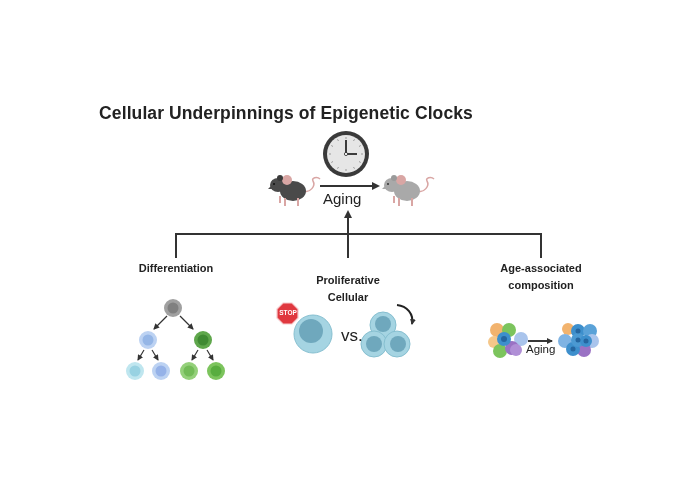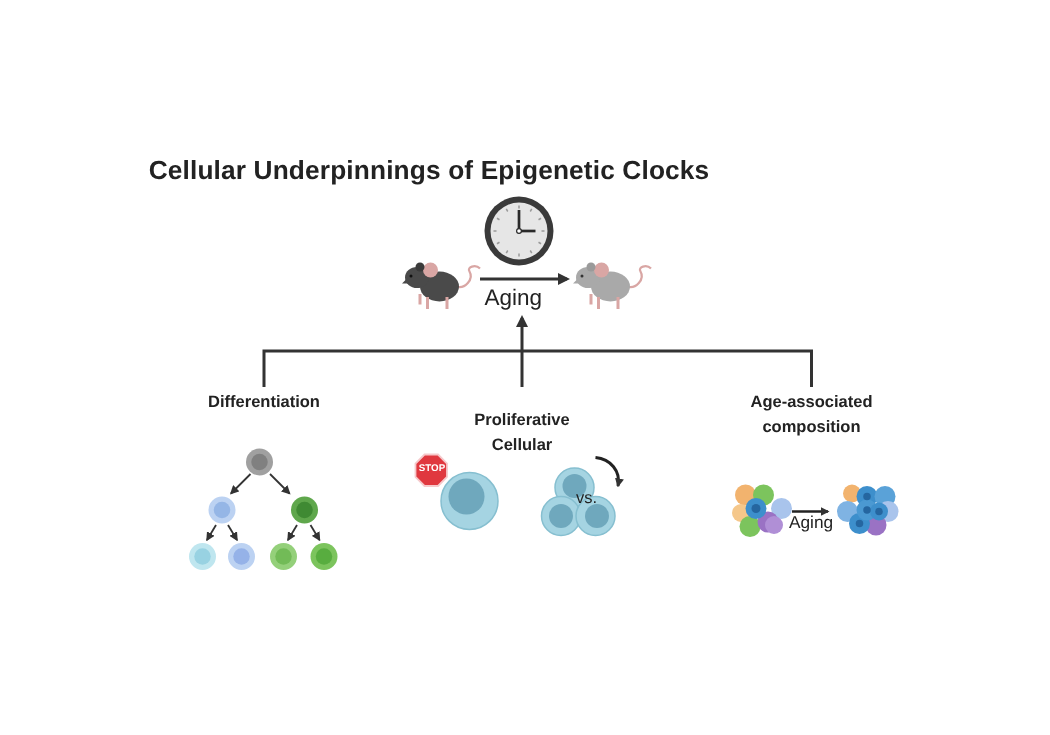--- a/index.html
+++ b/index.html
@@ -156,21 +156,21 @@
     <circle cx="383" cy="325" r="13" fill="#a5d4e2" stroke="#86bfd0" stroke-width="1"></circle>
     <circle cx="383" cy="324" r="8" fill="#6fa8bd"></circle>
     <circle cx="374" cy="344" r="13" fill="#a5d4e2" stroke="#86bfd0" stroke-width="1"></circle>
     <circle cx="374" cy="344" r="8" fill="#6fa8bd"></circle>
     <circle cx="397" cy="344" r="13" fill="#a5d4e2" stroke="#86bfd0" stroke-width="1"></circle>
     <circle cx="398" cy="344" r="8" fill="#6fa8bd"></circle>
   </g>
   <path d="M397,305 C407,306 414,314 412,324" fill="none" stroke="#222" stroke-width="2" marker-end="url(#arrowSm)"></path>
 </svg>
 <div class="abs" style="left:278px; top:309px; width:20px; text-align:center; font-size:6.5px; font-weight:bold; color:#fff;">STOP</div>
-<div class="abs small-label" style="left:341px; top:326px; font-size:11px;margin-left:43px;">vs.</div>
+<div class="abs small-label" style="left:341px; top:326px; font-size:17px;">vs.</div>
 
 <svg width="700" height="490">
   <g>
     <circle cx="497" cy="330" r="7" fill="#f2b36e"></circle>
     <circle cx="494" cy="342" r="6" fill="#f5c78a"></circle>
     <circle cx="509" cy="330" r="7" fill="#7cc45d"></circle>
     <circle cx="521" cy="339" r="7" fill="#a9c4ec"></circle>
     <circle cx="500" cy="351" r="7" fill="#7cc45d"></circle>
     <circle cx="512" cy="348" r="7" fill="#9a72c4"></circle>
     <circle cx="504" cy="339" r="7" fill="#3d8fcc"></circle>

